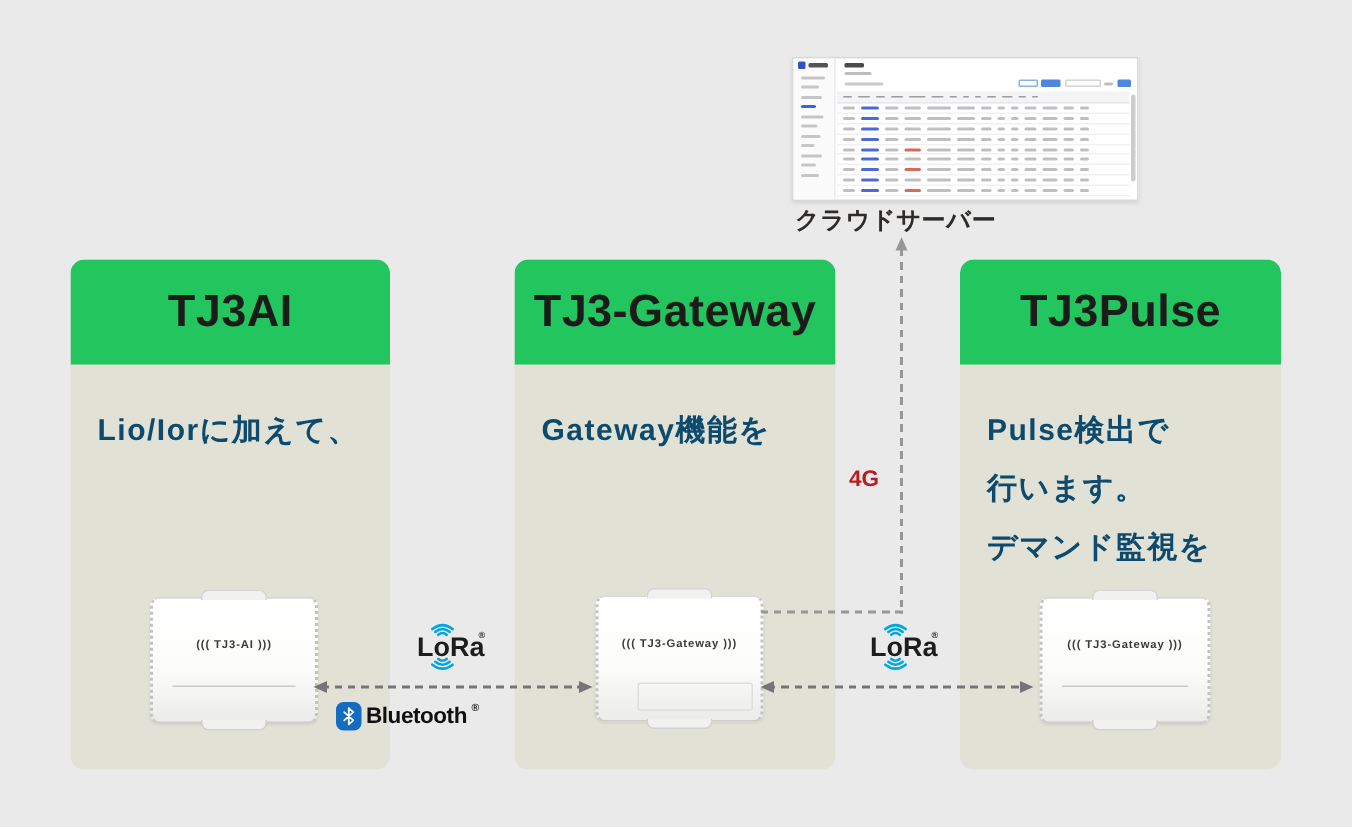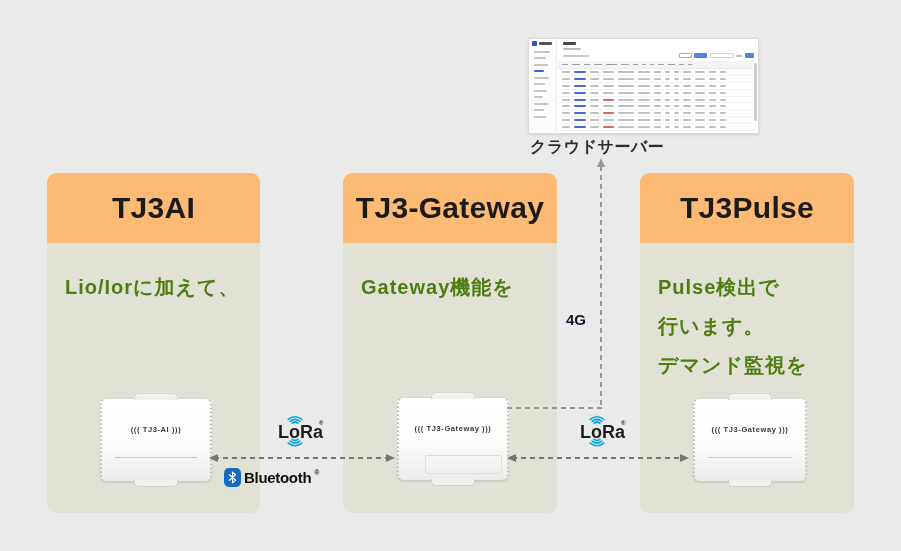--- a/index.html
+++ b/index.html
@@ -13,32 +13,32 @@
 
   
   .card{
     position:absolute;top:173px;width:214px;height:340px;border-radius:9px;
     background:#e2e1d5;overflow:hidden;
   }
   .card-1{left:47px;width:213px;}
   .card-2{left:343px;}
   .card-3{left:640px;}
   .card-header{
-    height:70px;background:#fdba74;display:flex;align-items:center;justify-content:center;
+    height:70px;background:#22c55e;display:flex;align-items:center;justify-content:center;
     border-radius:9px 9px 0 0;
     text-align:center;
   }
   .card-title{
     font-size:30px;font-weight:bold;color:#1b1b1b;letter-spacing:0.3px;
   }
   .card-body{
     padding:25px 17px 0 18px;
   }
   .card-line{
-    font-size:20px;font-weight:bold;color:#4d7c0f;line-height:39px;letter-spacing:1px;
+    font-size:20px;font-weight:bold;color:#0c4a6e;line-height:39px;letter-spacing:1px;
     white-space:nowrap;
   }
 
   
   .device{
     position:absolute;width:108px;height:82px;border-radius:6px;
     background:linear-gradient(180deg,#ffffff 0%,#fcfcfb 55%,#ebebe9 100%);
     border-top:1px solid #d8d8d6;border-bottom:1px solid #cccccb;
     border-left:2px dotted #c2c2c0;border-right:2px dotted #c2c2c0;
     box-shadow:0 1px 2px rgba(0,0,0,0.08);
@@ -79,21 +79,21 @@
   .vline-4g{
     position:absolute;width:2px;
     background:repeating-linear-gradient(180deg,#979797 0 5px,transparent 5px 9px);
   }
   .ah{position:absolute;width:0;height:0;}
   .ah-left{border-top:4.5px solid transparent;border-bottom:4.5px solid transparent;border-right:9px solid #757575;}
   .ah-right{border-top:4.5px solid transparent;border-bottom:4.5px solid transparent;border-left:9px solid #757575;}
   .ah-up{border-left:4.5px solid transparent;border-right:4.5px solid transparent;border-bottom:9px solid #979797;}
 
   .fourg-label{
-    position:absolute;left:566px;top:311px;font-size:15px;font-weight:bold;color:#0f172a;
+    position:absolute;left:566px;top:311px;font-size:15px;font-weight:bold;color:#b91c1c;
   }
 
   
   .lora{position:absolute;width:50px;height:37px;}
   .bt{position:absolute;left:224px;top:468px;display:flex;align-items:center;gap:3px;}
   .bt-badge{
     width:17px;height:19px;background:#146cc0;border-radius:5px;
     display:flex;align-items:center;justify-content:center;flex:none;
   }
   .bt-text{font-size:15px;font-weight:bold;color:#101010;letter-spacing:-0.3px;}

